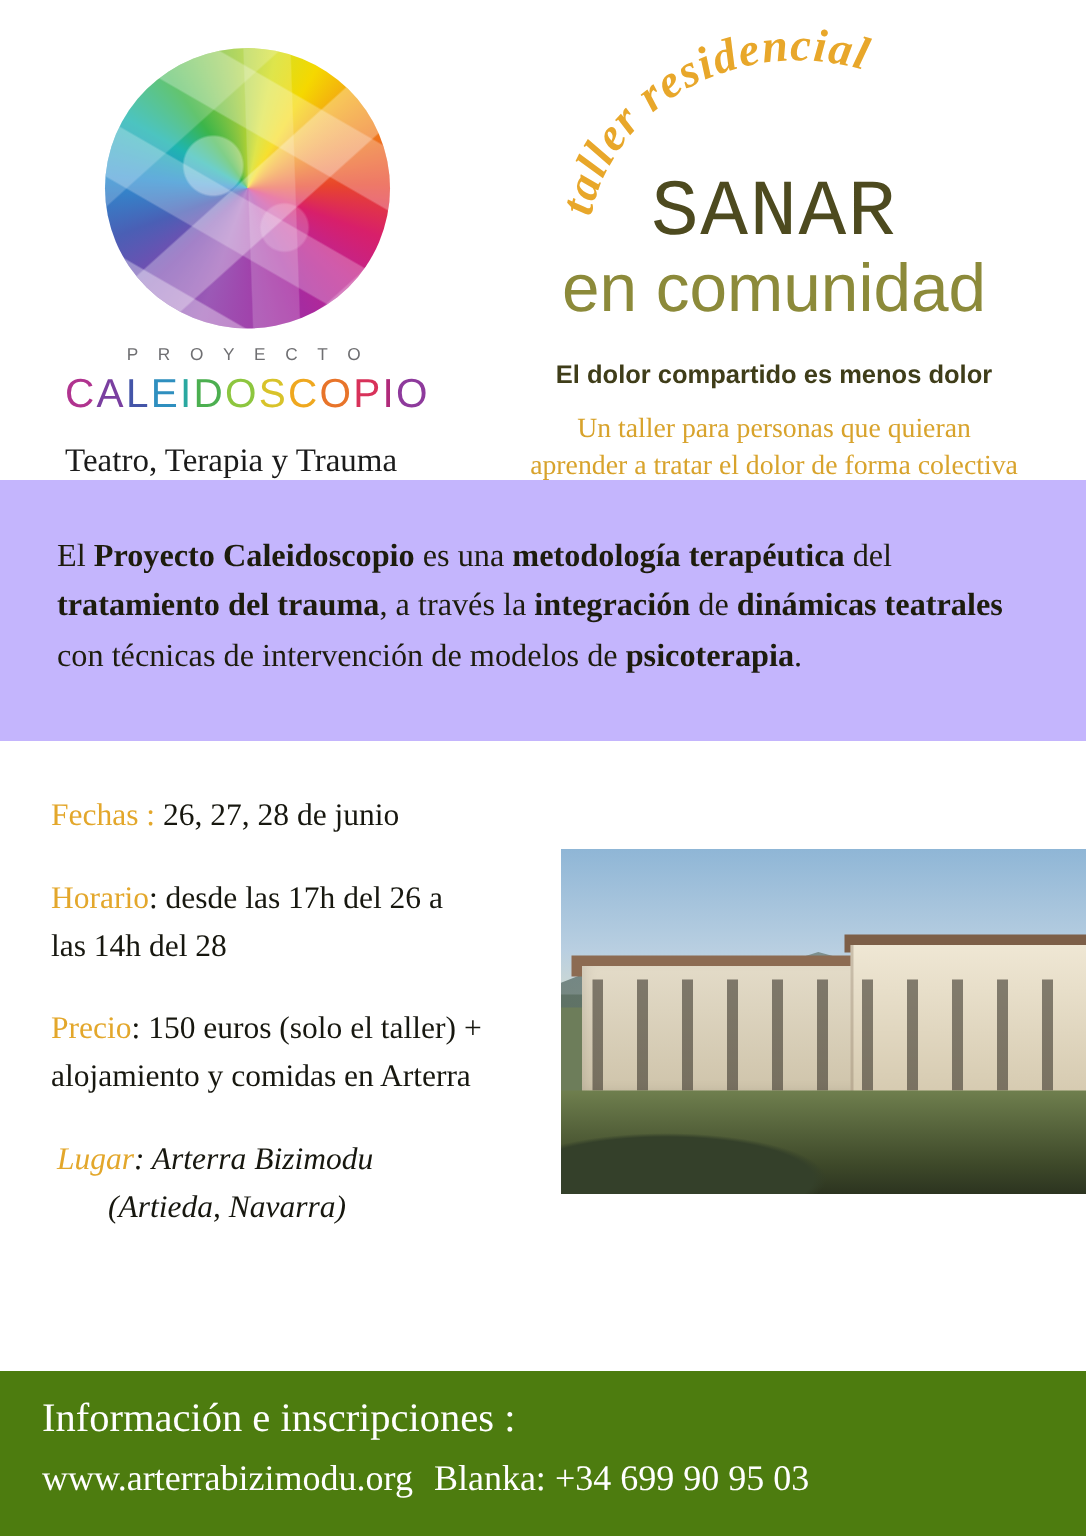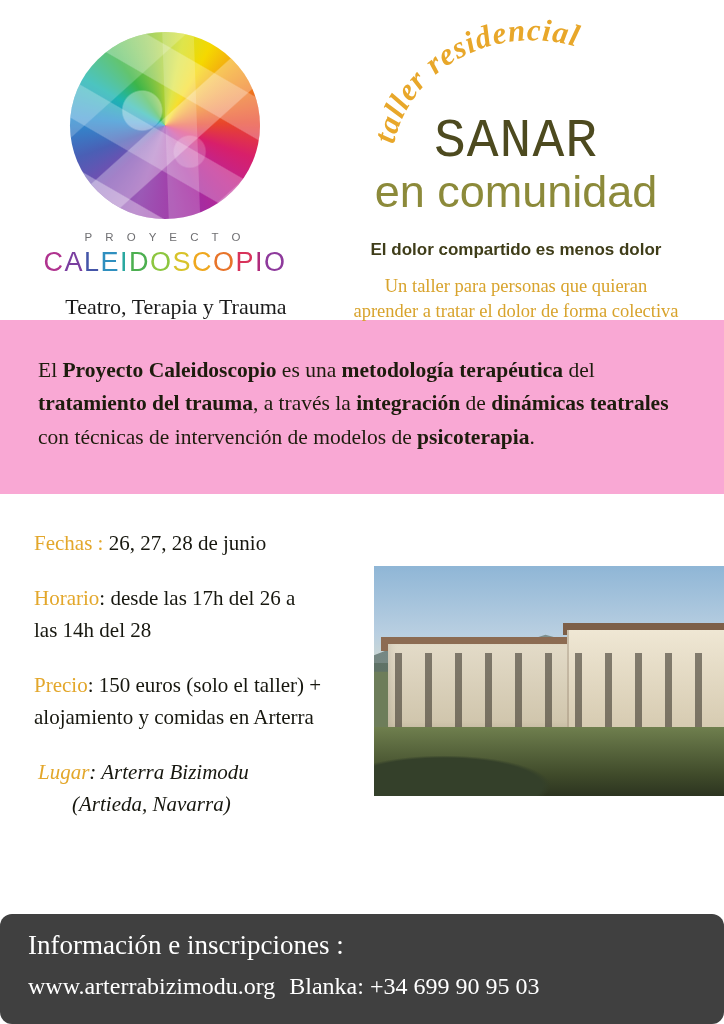--- a/index.html
+++ b/index.html
@@ -62,21 +62,21 @@
   .brand-proyecto{
     font-size:11.5px;letter-spacing:5px;color:#6f6f72;
   }
   .brand-name{
     margin-top:4px;font-size:27px;letter-spacing:1.5px;
     font-family:"Liberation Sans", sans-serif;
   }
   .brand-name span{display:inline-block;}
   .tagline{
     margin-top:16px;font-family:"Liberation Serif", serif;
-    font-size:22px;color:#1b1b1b;text-align:right;
+    font-size:22px;color:#1b1b1b;text-align:left;
   }
 
   .title-col{
     flex:1;position:relative;padding-top:50px;padding-right:22px;
     box-sizing:border-box;
   }
   
   .arch{position:absolute;left:52px;top:28px;width:300px;height:140px;}
   .arch svg{overflow:visible;}
   .arch text{
@@ -99,21 +99,21 @@
     font-size:17px;color:#3f3d19;
   }
   .sub-gold{
     margin-top:14px;text-align:center;
     font-family:"Liberation Serif", serif;
     font-size:18.5px;line-height:1.35;color:#d8a32c;
   }
 
   
   .yellowband{
-    background:#f9a8d4;padding:34px 24px 40px 38px;
+    background:#c4b5fd;padding:34px 24px 40px 38px;
   }
   .yellowband p{
     margin:0;font-family:"Liberation Serif", serif;
     font-size:21.5px;line-height:1.55;color:#1d1c0d;
   }
   .yellowband b{font-weight:bold;}
 
   
   .details{
     position:relative;height:365px;background:#fff;
@@ -174,22 +174,22 @@
     background:linear-gradient(#6f7f4e,#3f4a2a 70%, #2c3420);
   }
   .bush{
     position:absolute;bottom:-6%;left:-4%;width:60%;height:26%;
     background:radial-gradient(ellipse at 40% 60%, #34402a 0 55%, rgba(52,64,42,0) 60%);
   }
 
   
   .footer{
     position:absolute;left:0;bottom:0;width:100%;height:110px;
-    background:#404040;color:#fff;
-    padding:16px 28px 0 28px;box-sizing:border-box;border-radius:12px;
+    background:#4d7c0f;color:#fff;
+    padding:16px 28px 0 28px;box-sizing:border-box;
   }
   .footer-title{
     font-family:"Liberation Serif", serif;font-size:27px;
   }
   .footer-line{
     margin-top:12px;font-family:"Liberation Serif", serif;font-size:24px;
   }
   .footer-line .sep{display:inline-block;width:14px;}
 </style>
 </head>

